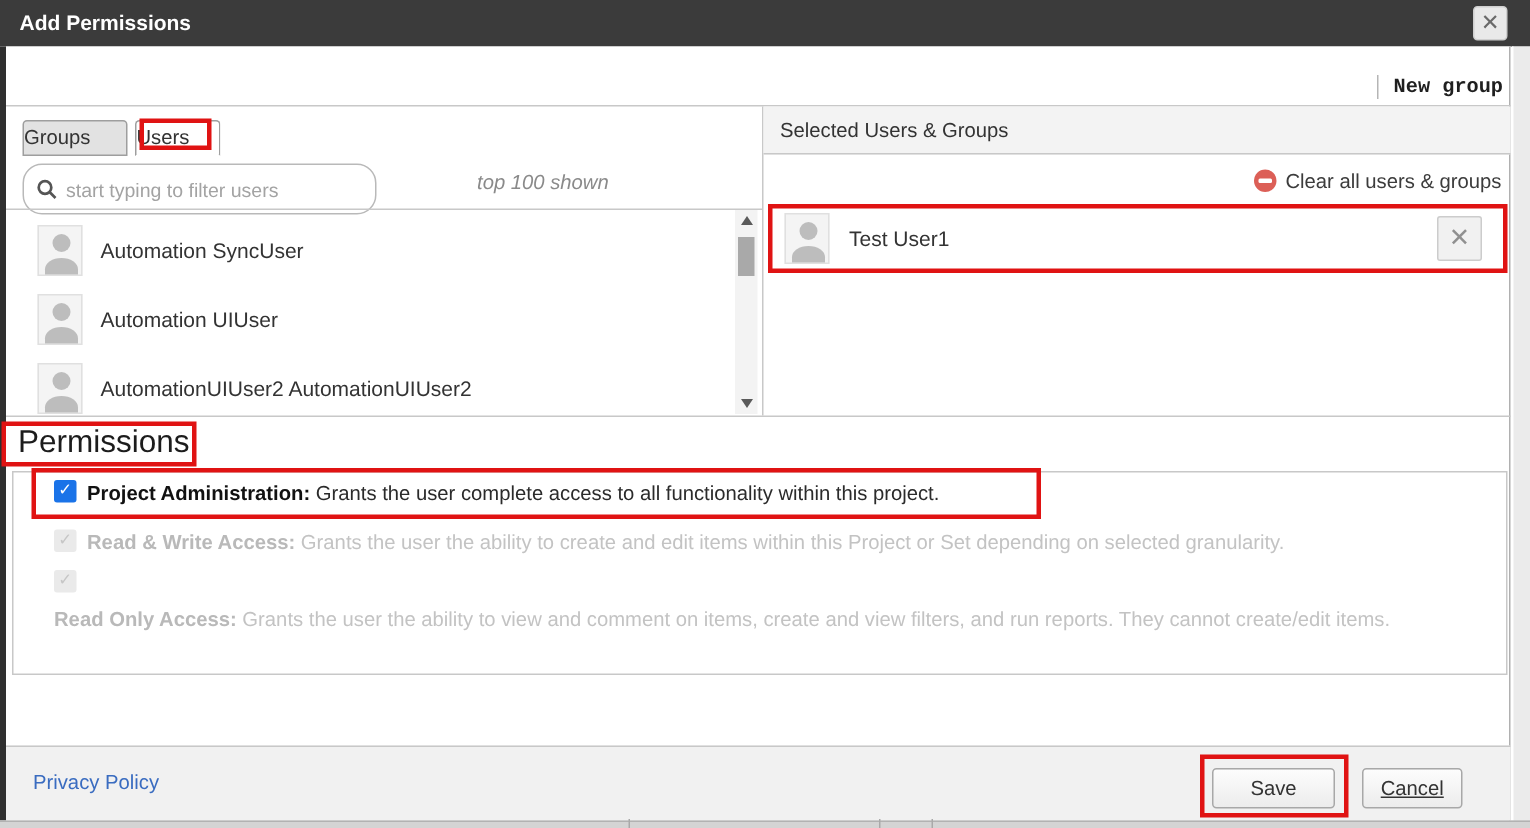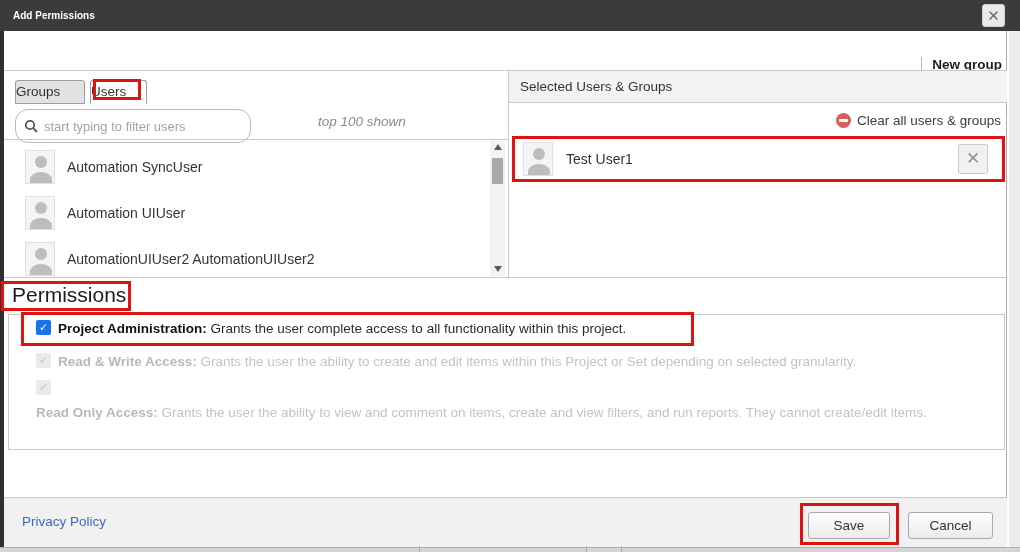--- a/index.html
+++ b/index.html
@@ -2,32 +2,32 @@
 <html><head>
 <meta charset="utf-8">
 <style>
   * { margin:0; padding:0; box-sizing:border-box; }
   html,body { width:1020px; height:552px; }
   body { font-family:"Liberation Sans","DejaVu Sans",sans-serif; background:#fff; }
   #screen { position:relative; width:1020px; height:552px; overflow:hidden; background:#fff; }
 
   
   .titlebar { position:absolute; left:0; top:0; width:1020px; height:31px; background:#3b3b3b; }
-  .titlebar .title { position:absolute; left:13px; top:0; line-height:31px; color:#fff; font-size:10px; font-weight:bold; }
+  .titlebar .title { position:absolute; left:13px; top:0; line-height:31px; color:#fff; font-size:14px; font-weight:bold; }
   .close-btn { position:absolute; left:982px; top:4px; width:23px; height:23px; background:#e9e9e9; border:1px solid #cfcfcf; border-radius:3px; color:#6a6a6a; font-size:15px; font-weight:bold; text-align:center; line-height:21px; cursor:pointer; }
 
   
   .left-sliver { position:absolute; left:0; top:31px; width:4px; height:516px; background:#2f2f2f; }
   .dialog-body { position:absolute; left:4px; top:31px; width:1003px; height:516px; background:#fff; border-right:1px solid #b0b0b0; }
   .right-gutter { position:absolute; left:1008px; top:31px; width:12px; height:521px; background:#ebebeb; border-left:1px solid #fff; }
   .bottom-strip { position:absolute; left:0; top:547px; width:1020px; height:5px; background:#d4d4d4; border-top:1px solid #b2b2b2; }
   .bg-vline { position:absolute; top:546px; width:1px; height:6px; background:#a9a9a9; }
 
   
-  .newgroup-row { position:absolute; top:57px; right:18px; height:22px; display:flex; align-items:flex-start; }
+  .newgroup-row { position:absolute; top:44px; right:18px; height:22px; display:flex; align-items:flex-end;font-family:Liberation Mono, monospace; }
   .newgroup-divider { width:1px; height:16px; background:#b5b5b5; margin-right:10px; }
   .newgroup-label { font-size:13.5px; font-weight:bold; color:#1f1f1f; cursor:pointer; }
   .hline { position:absolute; background:#c8c8c8; }
 
   
   .tab { position:absolute; top:80px; height:24px; font-size:13.5px; color:#333; text-align:left; line-height:22px; border-radius:3px 3px 0 0; cursor:pointer; }
   .tab-groups { left:15px; width:70px; background:#e2e2e2; border:1px solid #9e9e9e; }
   .tab-users { left:90px; width:57px; background:#fff; border:1px solid #9e9e9e; border-bottom-color:#fff; }
 
   
@@ -77,21 +77,21 @@
   .perm-text.dis { color:#c3c3c3; }
   .perm-text.dis b { color:#b9b9b9; }
   .perm-para { position:absolute; left:36px; top:402px; width:954px; font-size:13.5px; color:#c3c3c3; line-height:22px; }
   .perm-para b { color:#b9b9b9; }
 
   
   .footer { position:absolute; left:4px; top:497px; width:1003px; height:50px; background:#f1f1f1; border-top:1px solid #c8c8c8; }
   .privacy-link { position:absolute; left:18px; top:16px; font-size:13.5px; color:#3a6cc0; cursor:pointer; }
   .btn { position:absolute; top:14px; height:27px; background:linear-gradient(#fdfdfd,#ececec); border:1px solid #a8a8a8; border-radius:3px; font-size:13.5px; color:#333; text-align:center; line-height:25px; cursor:pointer; font-family:inherit; }
   .btn-save { left:804px; width:82px;text-align:center; }
-  .btn-cancel { left:904px; width:85px; }
+  .btn-cancel { left:904px; width:67px;text-decoration:underline; }
 
   
   .anno { position:absolute; border:3px solid #e01313; pointer-events:none; z-index:50; }
   .anno-users       { left:93px;  top:79px;  width:48px;  height:21px; }
   .anno-testuser    { left:512px; top:136px; width:493px; height:46px; }
   .anno-permissions { left:1px;   top:281px; width:130px; height:30px; }
   .anno-projadmin   { left:21px;  top:312px; width:673px; height:34px; }
   .anno-save        { left:800px; top:503px; width:99px;  height:42px; }
 </style>
 </head>

